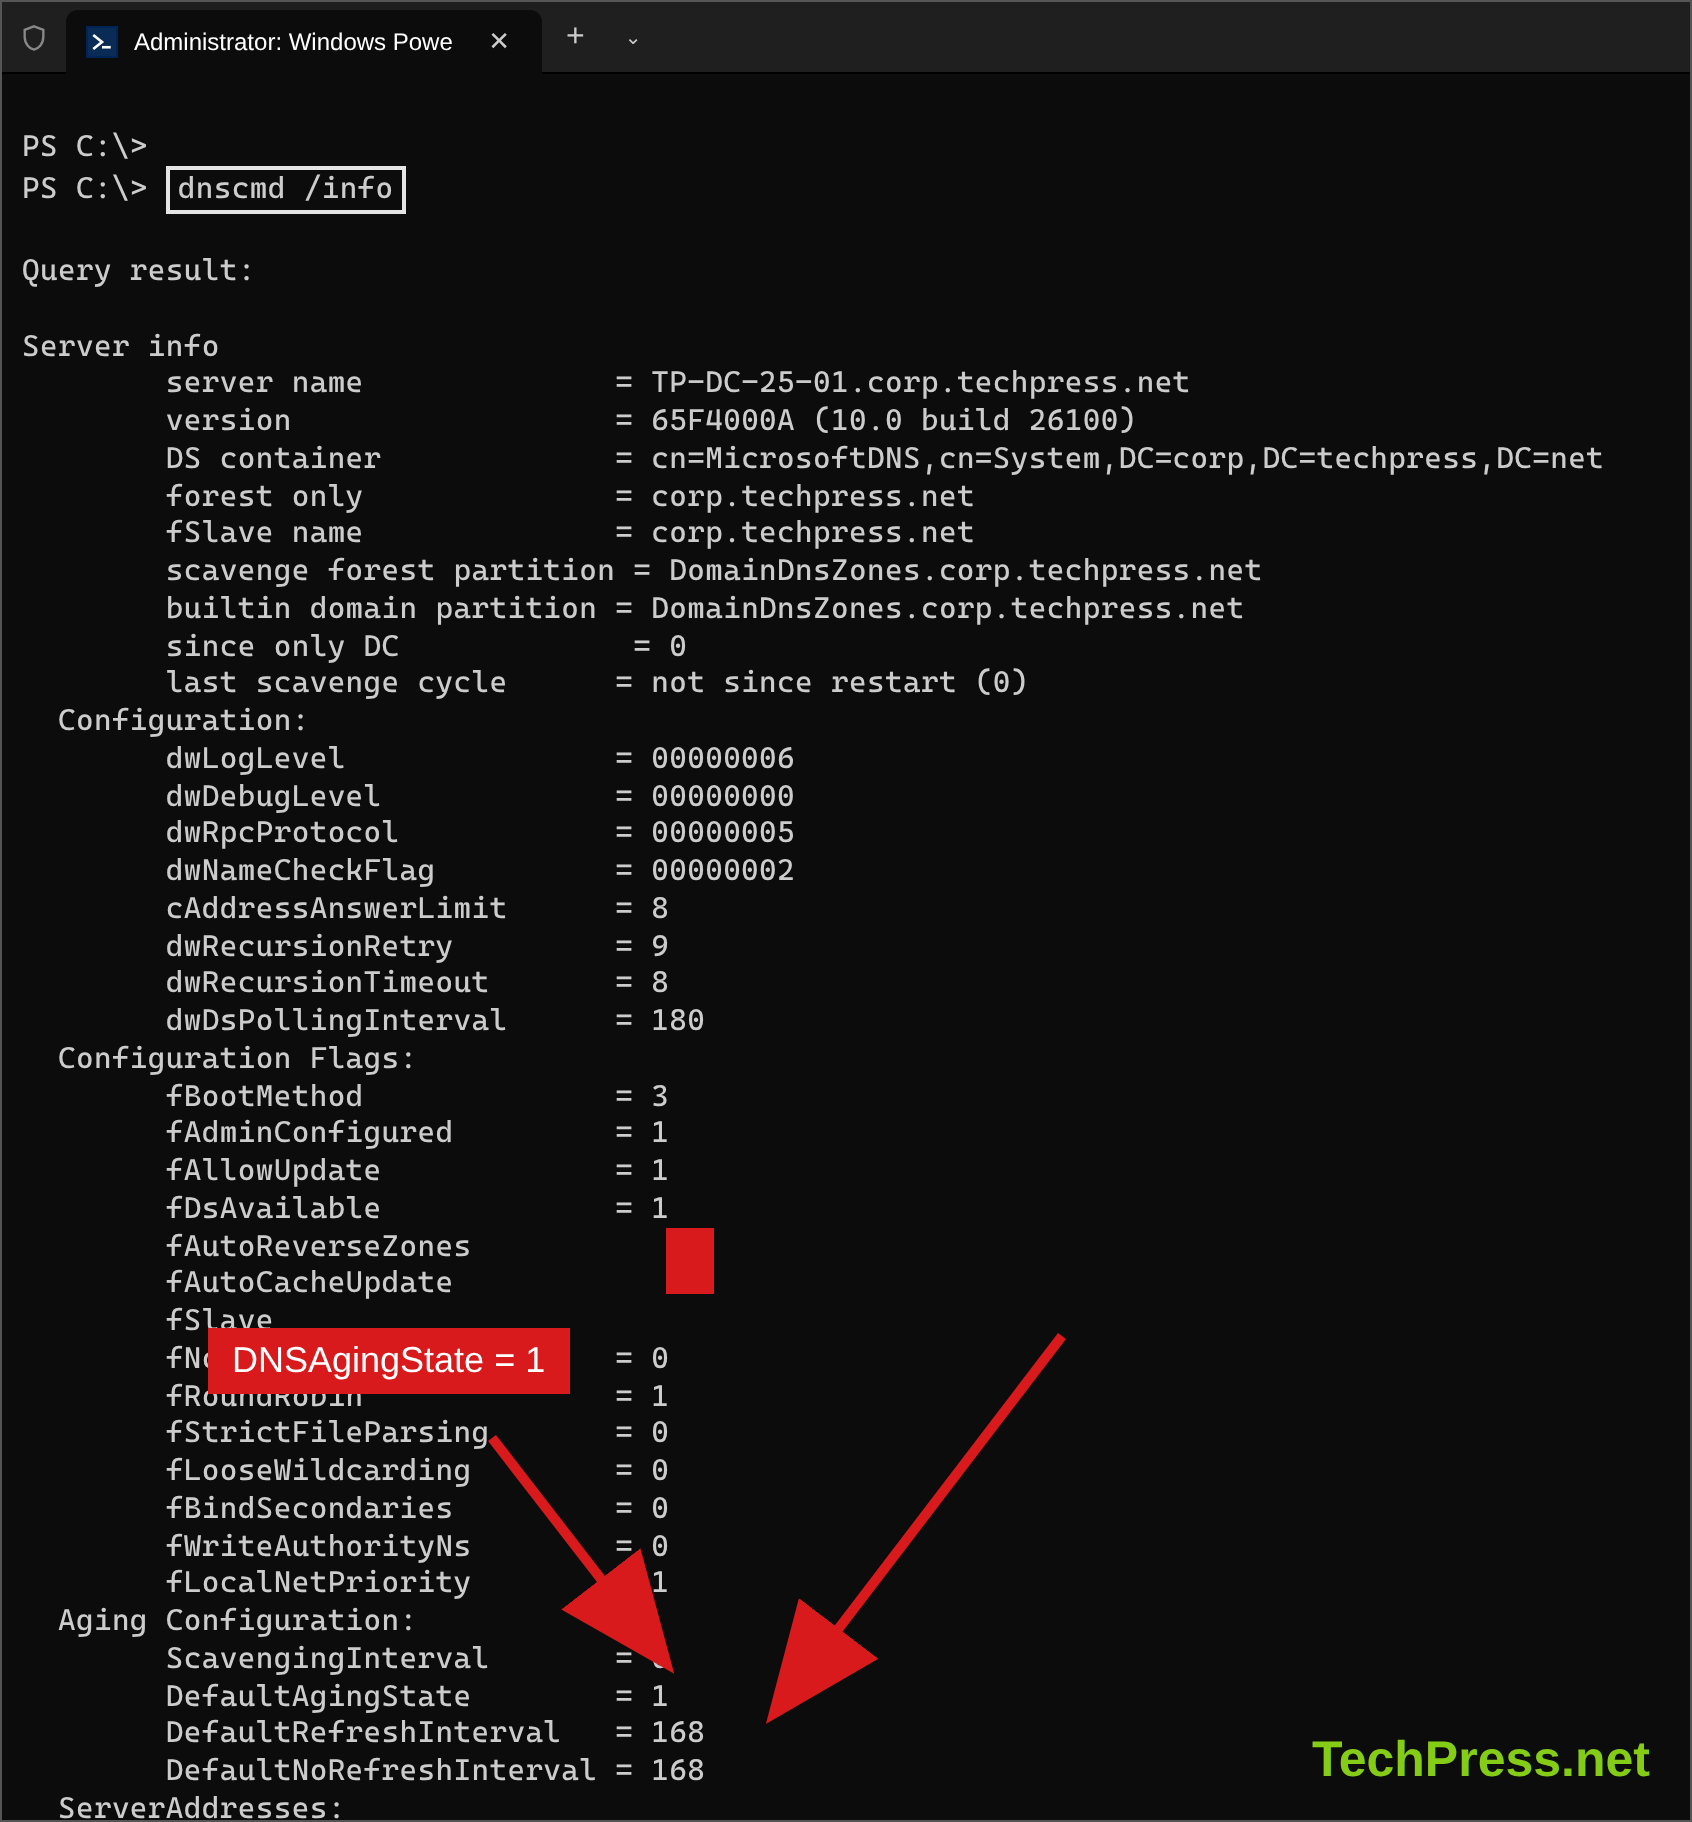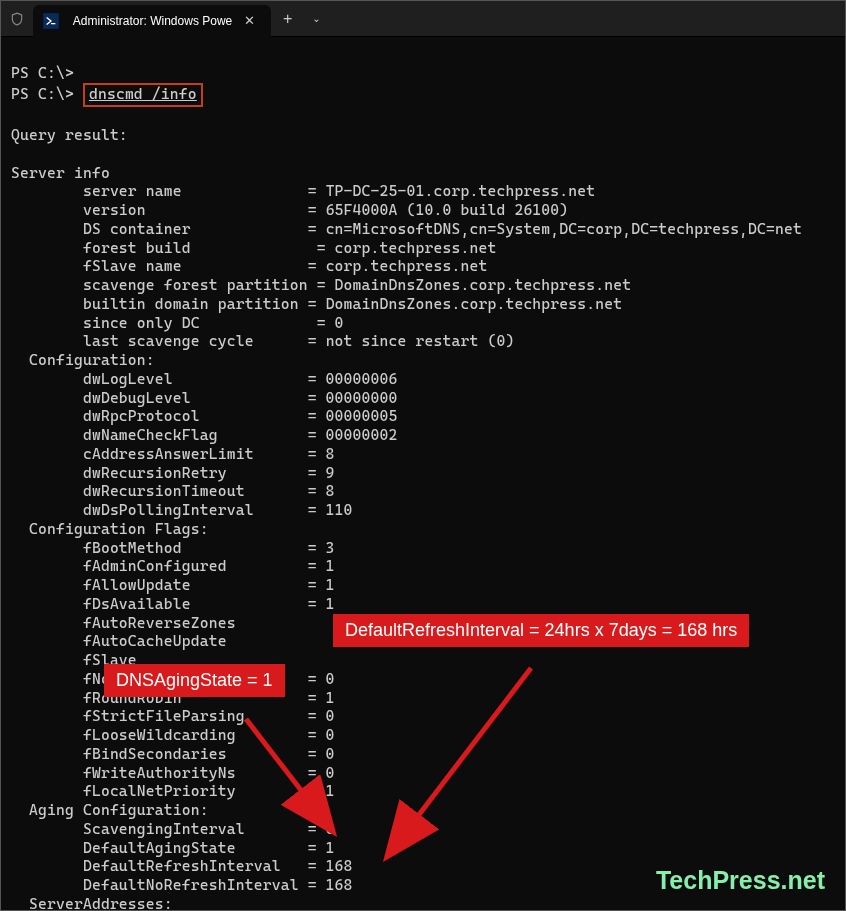--- a/index.html
+++ b/index.html
@@ -29,21 +29,20 @@
     .tab {
       background: #0c0c0c;
       height: 32px;
       display: flex;
       align-items: center;
       padding: 0 10px 0 10px;
       border-radius: 6px 6px 0 0;
       margin-top: 4px;
       width: 238px;
       position: relative;
-      text-align: center;
     }
     .ps-icon {
       width: 16px; height: 16px;
       background: #012456;
       display: flex; align-items: center; justify-content: center;
       color: #fff; font-size: 10px; font-weight: bold;
       margin-right: 8px;
     }
     .tab-title {
       color: #fff;
@@ -75,40 +74,39 @@
       padding: 0 8px;
       cursor: pointer;
     }
     .terminal {
       padding: 8px 10px;
       line-height: 1.25;
       white-space: pre;
       letter-spacing: 0.2px;
     }
     .highlight-box {
-      border: 2px solid #c2410c;
+      border: 2px solid #e5e5e5;
       padding: 0 4px 2px 4px;
       display: inline-block;
-      text-decoration: underline;
     }
     .annotation {
       position: absolute;
       background: #d81a1c;
       color: #fff;
       font-family: Arial, sans-serif;
       font-size: 18px;
       padding: 6px 12px;
       z-index: 10;
       white-space: nowrap;
     }
     .watermark {
       position: absolute;
       right: 20px;
       bottom: 15px;
-      color: #86efac;
+      color: #84cc16;
       font-family: Arial, sans-serif;
       font-size: 25px;
       font-weight: bold;
       z-index: 5;
     }
     svg.arrow {
       position: absolute;
       z-index: 9;
       pointer-events: none;
     }
@@ -140,35 +138,35 @@
 <div class="terminal">
 <span>PS C:\&gt;</span>
 <span>PS C:\&gt; </span><span class="highlight-box"><span>dnscmd /info</span></span>
 
 <span>Query result:</span>
 
 <span>Server info</span>
 <span><span>        server name              = </span><span>TP-DC-25-01.corp.techpress.net</span></span>
 <span><span>        version                  = </span><span>65F4000A (10.0 build 26100)</span></span>
 <span><span>        DS container             = </span><span>cn=MicrosoftDNS,cn=System,DC=corp,DC=techpress,DC=net</span></span>
-<span><span>        forest build              = </span><span>corp.techpress.net</span></span>
+<span><span>        forest only              = </span><span>corp.techpress.net</span></span>
 <span><span>        fSlave name              = </span><span>corp.techpress.net</span></span>
 <span><span>        scavenge forest partition = </span><span>DomainDnsZones.corp.techpress.net</span></span>
 <span><span>        builtin domain partition = </span><span>DomainDnsZones.corp.techpress.net</span></span>
 <span><span>        since only DC             = </span><span>0</span></span>
 <span><span>        last scavenge cycle      = </span><span>not since restart (0)</span></span>
 <span>  Configuration:</span>
 <span>        dwLogLevel               = 00000006</span>
 <span>        dwDebugLevel             = 00000000</span>
 <span>        dwRpcProtocol            = 00000005</span>
 <span>        dwNameCheckFlag          = 00000002</span>
 <span>        cAddressAnswerLimit      = 8</span>
 <span>        dwRecursionRetry         = 9</span>
 <span>        dwRecursionTimeout       = 8</span>
-<span>        dwDsPollingInterval      = 110</span>
+<span>        dwDsPollingInterval      = 180</span>
 <span>  Configuration Flags:</span>
 <span>        fBootMethod              = 3</span>
 <span>        fAdminConfigured         = 1</span>
 <span>        fAllowUpdate             = 1</span>
 <span>        fDsAvailable             = 1</span>
 <span>        fAutoReverseZones</span>
 <span>        fAutoCacheUpdate</span>
 <span>        fSlave</span>
 <span>        fNoRecursion             = 0</span>
 <span>        fRoundRobin              = 1</span>
@@ -183,21 +181,21 @@
 <span>        DefaultRefreshInterval   = 168</span>
 <span>        DefaultNoRefreshInterval = 168</span>
 <span>  ServerAddresses:</span>
 </div>
 
 <div class="annotation" style="left:103px; top:649px;margin-top:14px;">
   <span>DNSAgingState = 1</span>
 </div>
 
 <div class="annotation" style="left:332px; top:613px;">
-  <span>DefaultRefreshInterval = 24hrs x 7days = 168 hrs</span><br>
+  <br>
 </div>
 
 <svg class="arrow" style="left:0; top:0;" width="846" height="911">
   <defs>
     <marker id="ah" markerWidth="12" markerHeight="10" refX="10" refY="5" orient="auto">
       <polygon points="0 0, 12 5, 0 10" fill="#d81a1c"></polygon>
     </marker>
   </defs>
   <line x1="245" y1="718" x2="330" y2="828" stroke="#d81a1c" stroke-width="5" marker-end="url(#ah)"></line>
   <line x1="530" y1="667" x2="388" y2="853" stroke="#d81a1c" stroke-width="5" marker-end="url(#ah)"></line>

